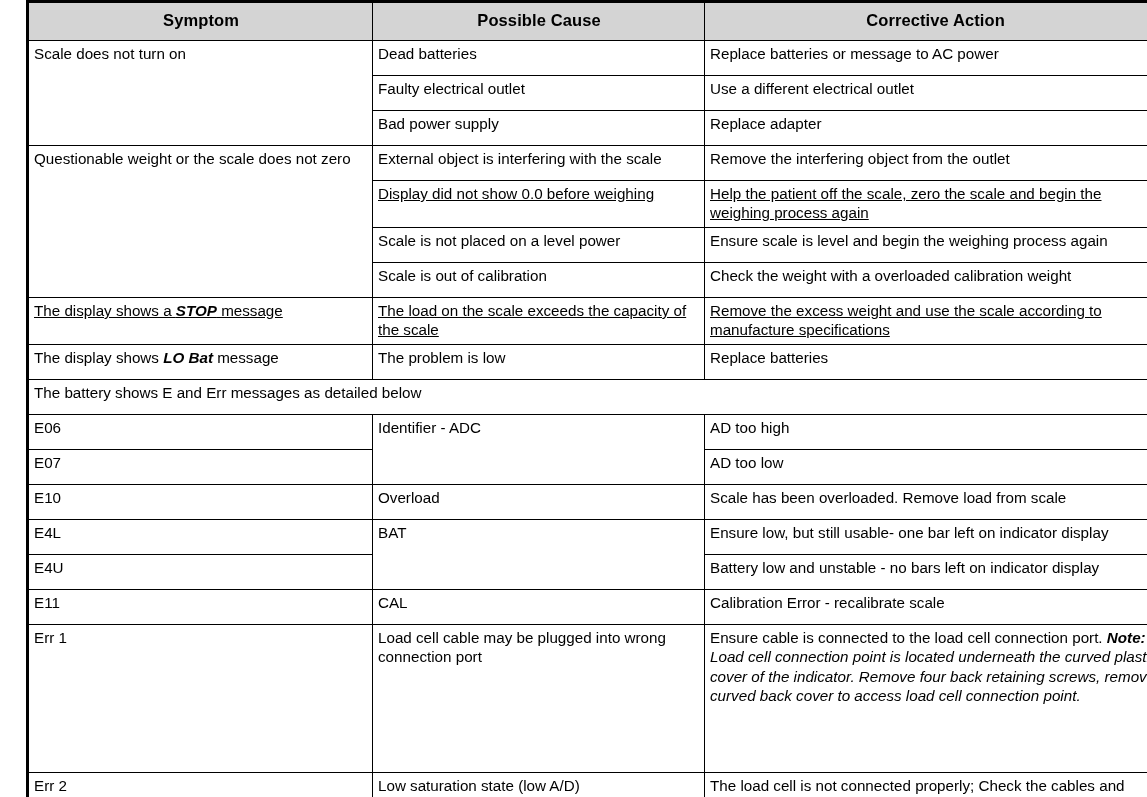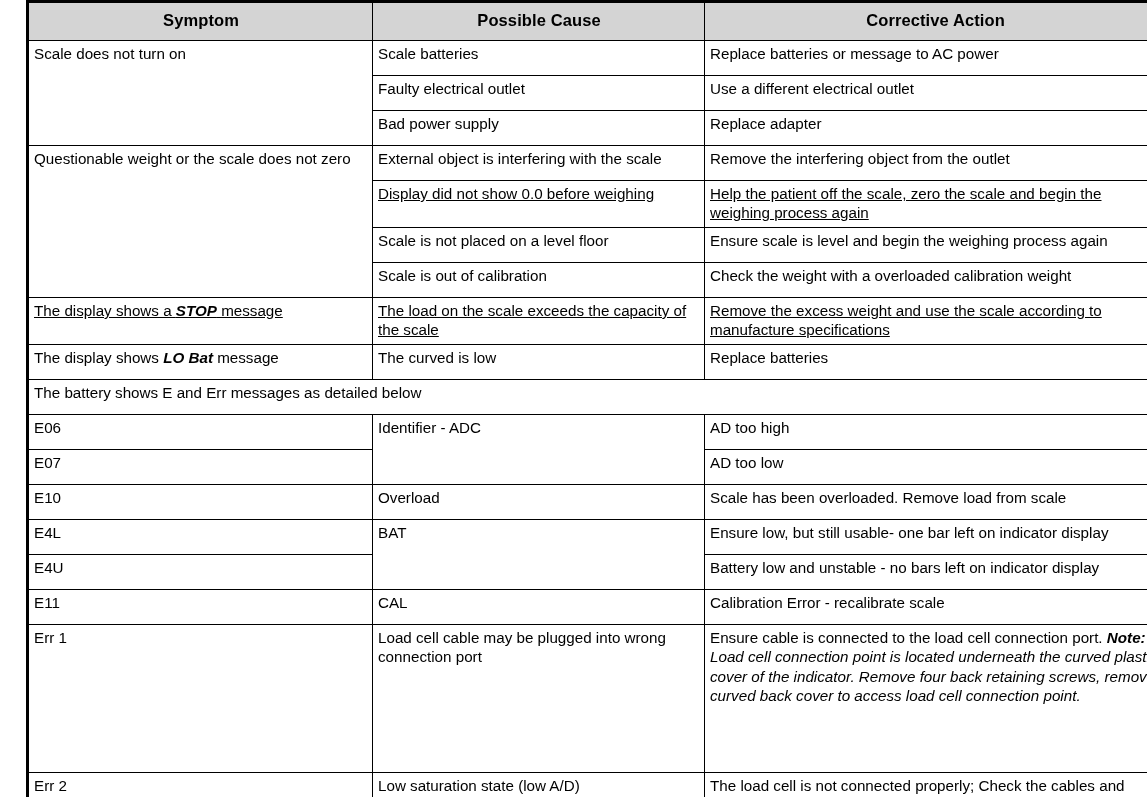--- a/index.html
+++ b/index.html
@@ -76,21 +76,21 @@
       <tr>
         <th>Symptom</th>
         <th>Possible Cause</th>
         <th>Corrective Action</th>
       </tr>
     </thead>
     <tbody>
 
       <tr>
         <td rowspan="3" class="rh-90">Scale does not turn on</td>
-        <td class="rh-30">Scale batteries</td>
+        <td class="rh-30">Dead batteries</td>
         <td class="rh-30">Replace batteries or message to AC power</td>
       </tr>
       <tr>
         <td class="rh-30">Faulty electrical outlet</td>
         <td class="rh-30">Use a different electrical outlet</td>
       </tr>
       <tr>
         <td class="rh-30">Bad power supply</td>
         <td class="rh-30">Replace adapter</td>
       </tr>
@@ -98,37 +98,37 @@
       <tr>
         <td rowspan="4" class="rh-tall">Questionable weight or the scale does not zero</td>
         <td class="rh-30">External object is interfering with the scale</td>
         <td class="rh-30">Remove the interfering object from the outlet</td>
       </tr>
       <tr>
         <td class="rh-42">Display did not show 0.0 before weighing</td>
         <td class="rh-42">Help the patient off the scale, zero the scale and begin the weighing process again</td>
       </tr>
       <tr>
-        <td class="rh-30">Scale is not placed on a level floor</td>
+        <td class="rh-30">Scale is not placed on a level power</td>
         <td class="rh-30">Ensure scale is level and begin the weighing process again</td>
       </tr>
       <tr>
         <td class="rh-30">Scale is out of calibration</td>
         <td class="rh-30">Check the weight with a overloaded calibration weight</td>
       </tr>
 
       <tr>
         <td class="rh-42"><span>The display shows a </span><span class="bi">STOP</span><span> message</span></td>
         <td class="rh-42">The load on the scale exceeds the capacity of the scale</td>
         <td class="rh-42">Remove the excess weight and use the scale according to manufacture specifications</td>
       </tr>
 
       <tr>
         <td class="rh-30"><span>The display shows </span><span class="bi">LO Bat</span><span> message</span></td>
-        <td class="rh-30">The curved is low</td>
+        <td class="rh-30">The problem is low</td>
         <td class="rh-30">Replace batteries</td>
       </tr>
 
       <tr>
         <td colspan="3" class="rh-30">The battery shows E and Err messages as detailed below</td>
       </tr>
 
       <tr>
         <td class="rh-30">E06</td>
         <td rowspan="2" class="rh-30">Identifier - ADC</td>

